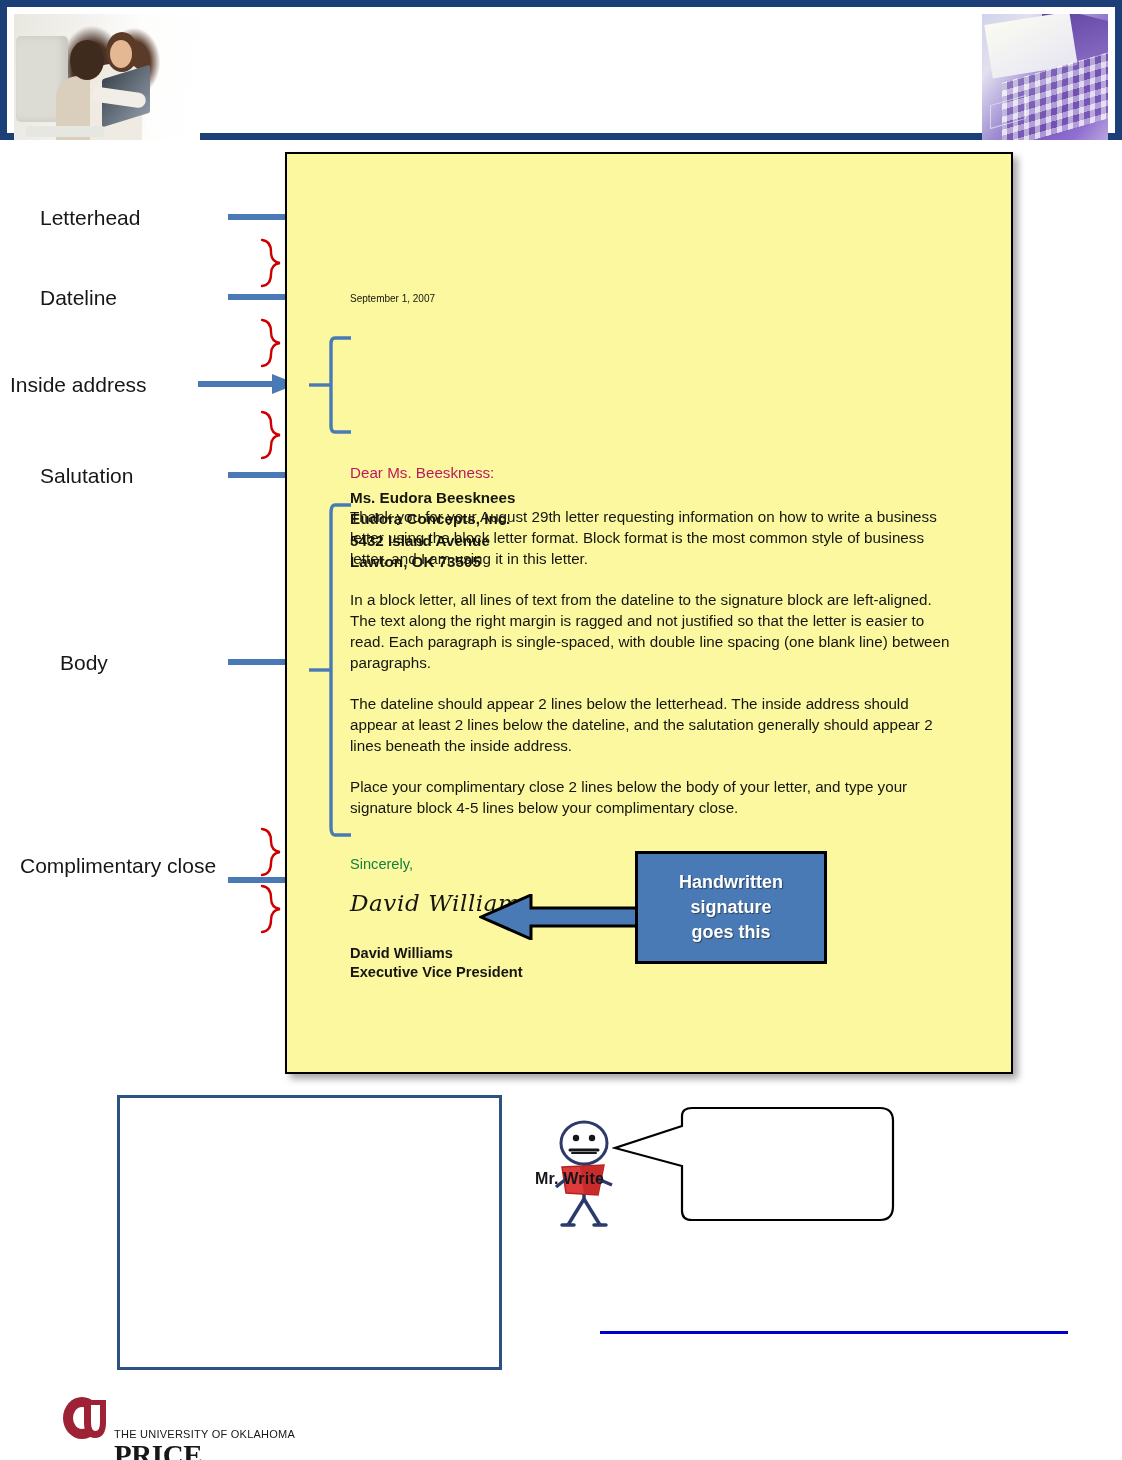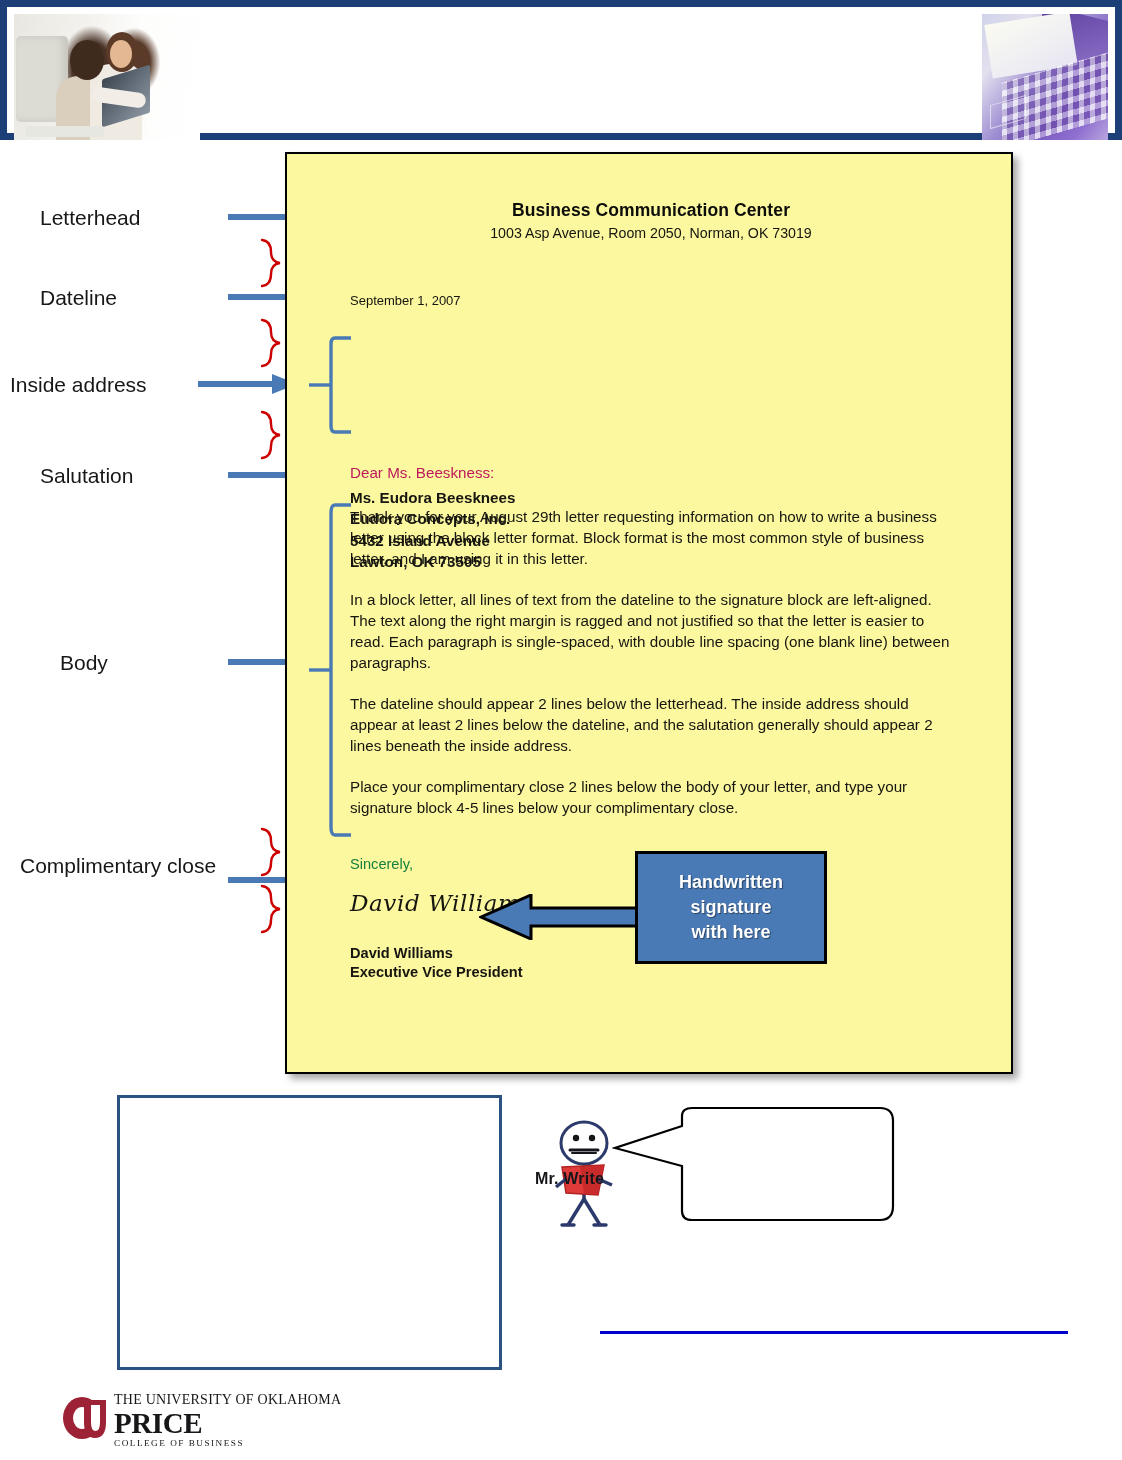--- a/index.html
+++ b/index.html
@@ -50,21 +50,21 @@
   #letter-page{
     position:absolute;left:285px;top:152px;width:728px;height:922px;
     background:#fbf8a0;border:2px solid #000000;box-sizing:border-box;
     box-shadow:5px 5px 7px rgba(0,0,0,.34);
   }
 
   #letterhead-block{position:absolute;left:0;top:46px;width:728px;text-align:center;}
   #letterhead-name{font-size:17.5px;font-weight:bold;color:#0d0d0a;letter-spacing:.1px;}
   #letterhead-address{font-size:14.2px;color:#16150f;margin-top:4px;}
 
-  #dateline{position:absolute;left:63px;top:139px;font-size:13px;color:#16150f;text-align:right;}
+  #dateline{position:absolute;left:63px;top:139px;font-size:10px;color:#16150f;text-align:right;}
 
   #inside-address{position:absolute;left:63px;top:333px;font-weight:bold;}
   #inside-address div{font-size:15.2px;line-height:21.4px;color:#16150f;}
 
   #salutation{position:absolute;left:63px;top:305px;font-size:15.2px;color:#be185d;}
 
   #body-block{position:absolute;left:63px;top:352px;width:600px;}
   #body-block p{margin:0 0 20px 0;font-size:15.2px;line-height:21px;color:#16150f;}
 
   #complimentary-close{position:absolute;left:63px;top:702px;font-size:14.6px;color:#15803d;}
@@ -104,21 +104,21 @@
     position:absolute;left:535px;top:1170px;width:96px;text-align:left;
     font-size:16px;font-weight:bold;color:#15151a;letter-spacing:.2px;
   }
   #speech-bubble{position:absolute;left:612px;top:1104px;width:285px;height:124px;}
   #bottom-rule{position:absolute;left:600px;top:1331px;width:468px;height:3px;background:#0000cc;}
 
   
   #ou-logo{position:absolute;left:62px;top:1392px;width:165px;height:56px;}
   #ou-mark{position:absolute;left:0;top:4px;width:48px;height:44px;}
   #ou-text{position:absolute;left:52px;top:0px;width:116px;}
-  #ou-line1{font-family:Liberation Serif, serif;font-size:14px;color:#17171a;letter-spacing:.25px;white-space:nowrap;}
+  #ou-line1{font-family:Liberation Sans, sans-serif;font-size:11px;color:#17171a;letter-spacing:.25px;white-space:nowrap;margin-top:36px;}
   #ou-line2{font-family:Liberation Serif, serif;font-size:29px;font-weight:bold;color:#17171a;line-height:30px;letter-spacing:-.4px;}
   #ou-line3{font-family:"Liberation Serif", serif;font-size:9.2px;color:#17171a;letter-spacing:1.5px;white-space:nowrap;}
 </style>
 </head>
 <body>
 
 <div id="header-banner">
   <div id="header-left-photo">
     <div class="hl-monitor"></div>
     <div class="hl-torso-a"></div>
@@ -180,24 +180,20 @@
 </svg>
 <svg class="annot-arrow" style="left:258px;top:827px;" width="26" height="50" viewBox="0 0 26 50">
   <path d="M4 2 Q13 3 13 14 Q13 24 22 25 Q13 26 13 36 Q13 47 4 48" fill="none" stroke="#cc0000" stroke-width="2.4" stroke-linecap="round"></path>
 </svg>
 <svg class="annot-arrow" style="left:258px;top:884px;" width="26" height="50" viewBox="0 0 26 50">
   <path d="M4 2 Q13 3 13 14 Q13 24 22 25 Q13 26 13 36 Q13 47 4 48" fill="none" stroke="#cc0000" stroke-width="2.4" stroke-linecap="round"></path>
 </svg>
 
 <div id="letter-page">
 
-  <div id="letterhead-block">
-    <div id="letterhead-name">Business Communication Center</div>
-    <div id="letterhead-address">1003 Asp Avenue, Room 2050, Norman, OK 73019</div>
-  </div>
 
   <div id="dateline">September 1, 2007</div>
 
   <svg class="blue-brace" style="left:22px;top:182px;" width="44" height="98" viewBox="0 0 44 98">
     <path d="M42 2 H26 Q22 2 22 8 V90 Q22 96 26 96 H42" fill="none" stroke="#4a7ab5" stroke-width="3.4"></path>
     <path d="M0 49 H22" fill="none" stroke="#4a7ab5" stroke-width="3.4"></path>
   </svg>
 
   <div id="inside-address">
     <div>Ms. Eudora Beesknees</div>
@@ -228,21 +224,21 @@
     <div>Executive Vice President</div>
   </div>
 
   <svg id="callout-arrow" viewBox="0 0 160 46">
     <path d="M2 23 L52 1 V14 H158 V32 H52 V45 Z" fill="#4a7ab5" stroke="#000000" stroke-width="3"></path>
   </svg>
 
   <div id="signature-callout">
     <div>Handwritten</div>
     <div>signature</div>
-    <div>with here</div>
+    <div>goes this</div>
   </div>
 </div>
 
 <div id="notes-box"></div>
 
 <svg id="mr-write" viewBox="0 0 88 118">
   <ellipse cx="44" cy="26" rx="23" ry="21" fill="#ffffff" stroke="#2b3a6b" stroke-width="3"></ellipse>
   <circle cx="36" cy="21" r="3.2" fill="#15151a"></circle>
   <circle cx="52" cy="21" r="3.2" fill="#15151a"></circle>
   <path d="M30 33 H58" stroke="#15151a" stroke-width="3" stroke-linecap="round"></path>

